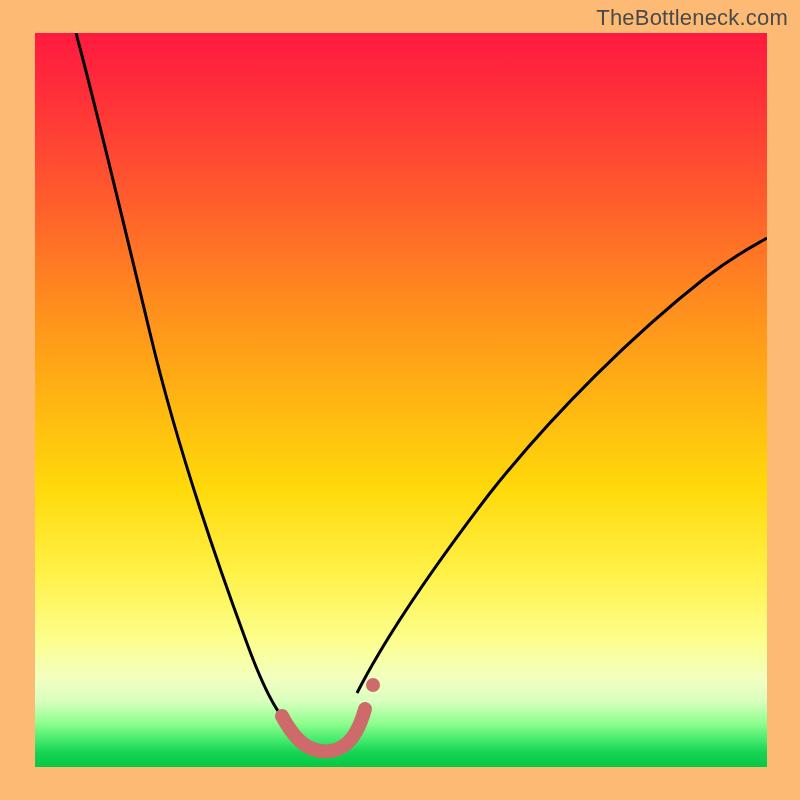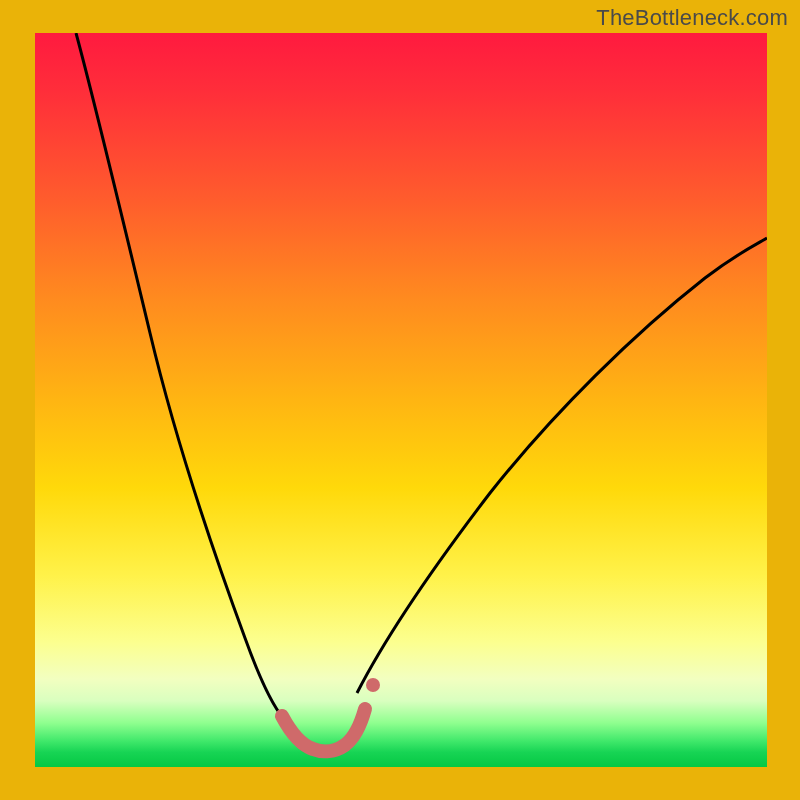--- a/index.html
+++ b/index.html
@@ -10,21 +10,21 @@
     overflow: hidden;
     background: #000;
     font-family: Arial, Helvetica, sans-serif;
   }
   .frame {
     position: absolute;
     left: 0;
     top: 0;
     width: 800px;
     height: 800px;
-    background: #eab308;
+    background: #fdba74;
   }
   .plot {
     position: absolute;
     left: 35px;
     top: 33px;
     width: 732px;
     height: 734px;
     
     background: linear-gradient(
       to bottom,

